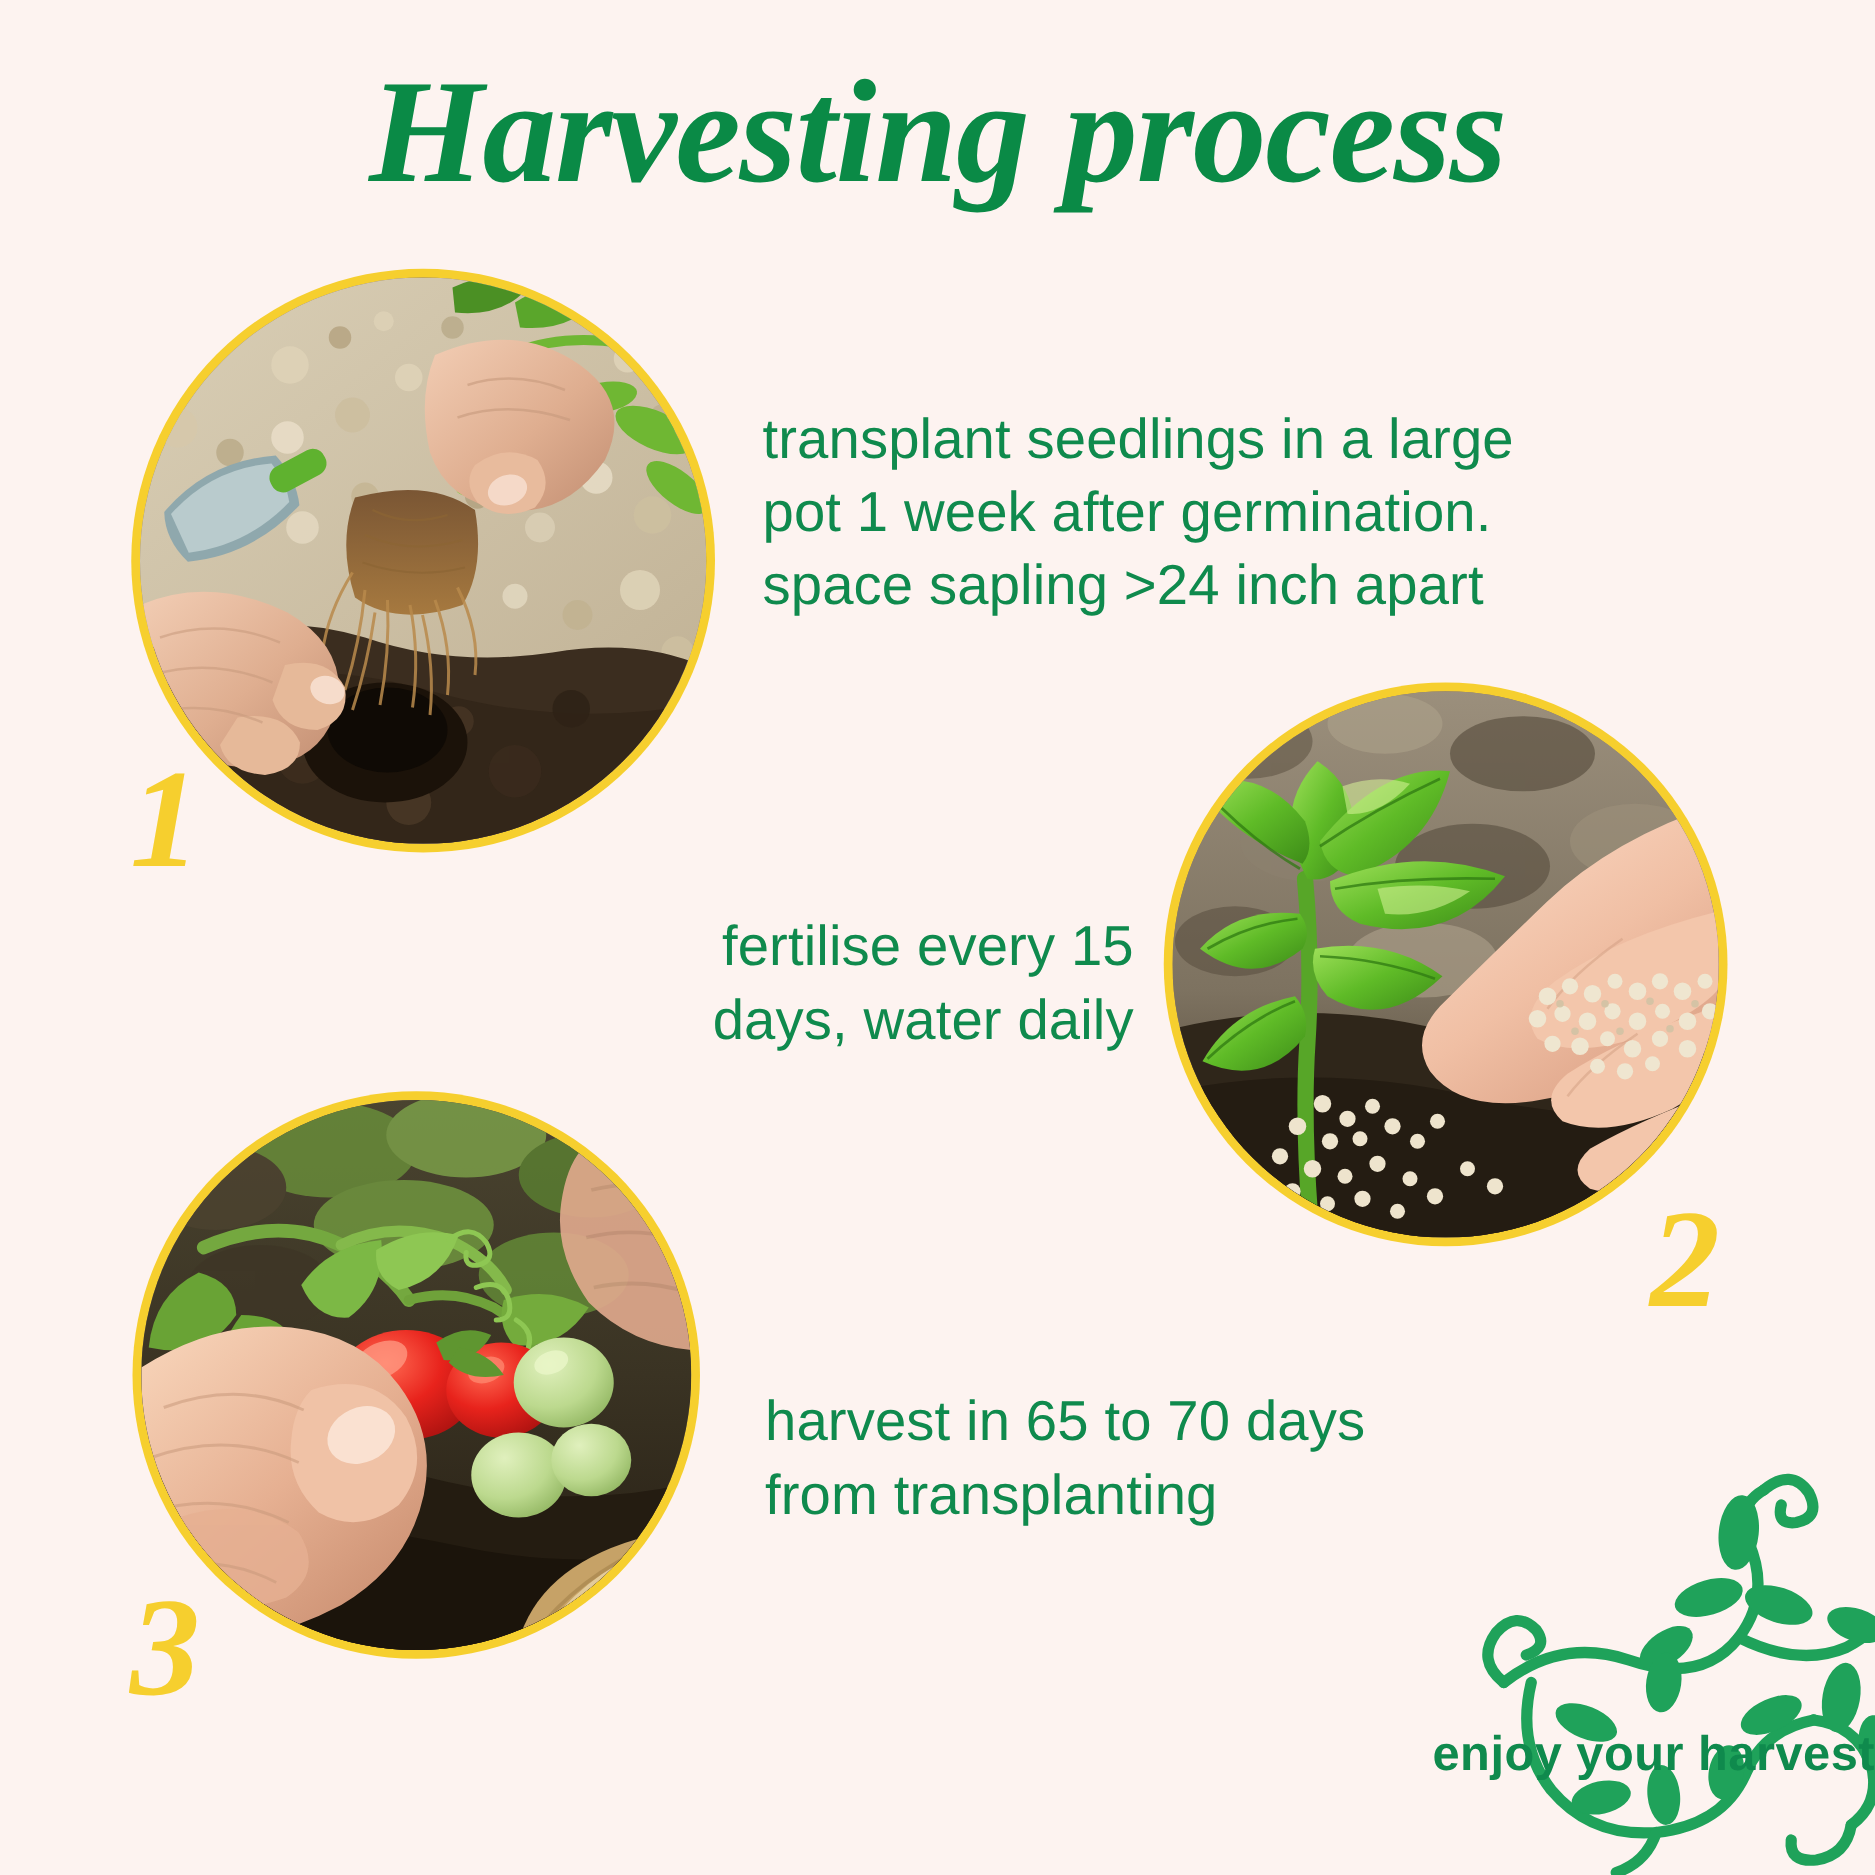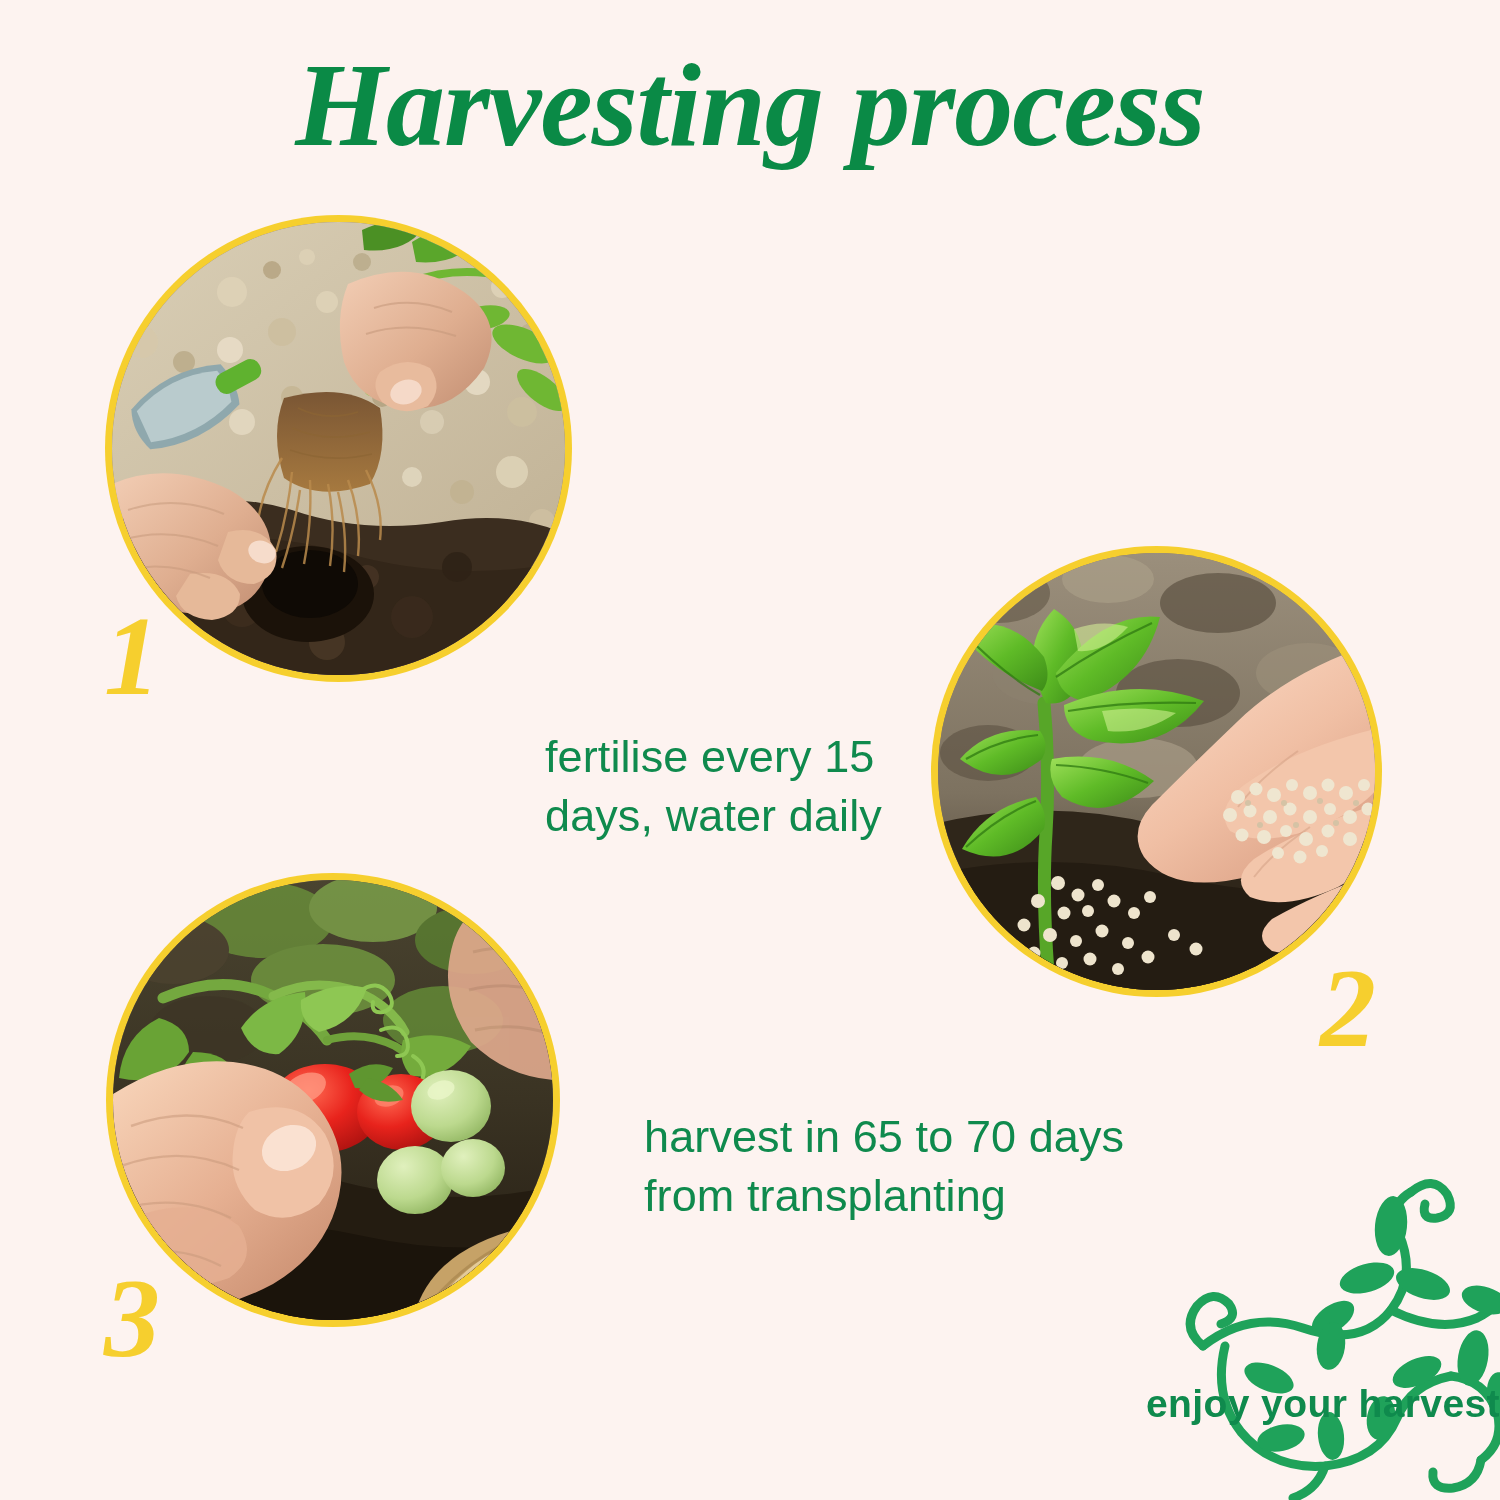--- a/index.html
+++ b/index.html
@@ -45,22 +45,22 @@
 
   .caption{
     position:absolute;
     color:#0f8a4d;
     font-size:45px;
     line-height:1.30;
     letter-spacing:0.1px;
     white-space:pre-line;
   }
   .cap1{left:610px;top:322px;width:660px;text-align:left;}
-  .cap2{left:545px;top:728px;width:380px;text-align:left;}
-  .cap3{left:612px;top:1108px;width:520px;text-align:left;margin-left:32px;}
+  .cap2{left:527px;top:728px;width:380px;text-align:right;}
+  .cap3{left:612px;top:1108px;width:520px;text-align:left;}
 
   .footer{
     position:absolute;left:0;top:1382px;width:1500px;
     text-align:right;
     font-size:39px;font-weight:700;
     color:#0f8a4d;
     letter-spacing:0.4px;
   }
 
   .vine{position:absolute;left:1185px;top:1150px;width:330px;height:350px;}
@@ -210,20 +210,23 @@
         <path d="M16 288 Q 64 272 112 292"></path>
           <path d="M10 318 Q 58 304 106 324"></path>
         <path d="M12 348 Q 56 338 98 356"></path>
       </g>
       <ellipse cx="150" cy="330" rx="14" ry="11" transform="rotate(20 150 330)" fill="#f6dccb"></ellipse>
     </svg>
   </div>
 
   <div class="step-num" style="left:104px;top:600px;">1</div>
 
+  <div class="caption cap1">transplant seedlings in a large
+pot 1 week after germination.
+space sapling &gt;24 inch apart</div>
 
   <div class="photo" style="left:938px;top:553px;width:437px;height:437px;">
     <svg viewBox="0 0 437 437" preserveAspectRatio="xMidYMid slice">
       <defs>
         <linearGradient id="s2bg" x1="0" y1="0" x2="0" y2="1">
           <stop offset="0" stop-color="#9b8f7c"></stop>
             <stop offset="0.55" stop-color="#7d7260"></stop>
             <stop offset="1" stop-color="#3a2f22"></stop>
         </linearGradient>
         <linearGradient id="s2leaf" x1="0" y1="0" x2="1" y2="1">

